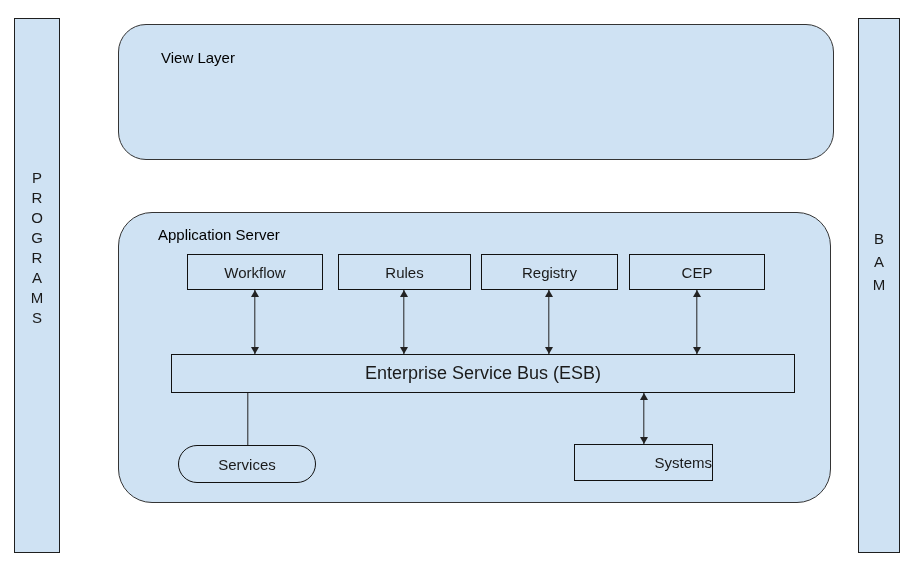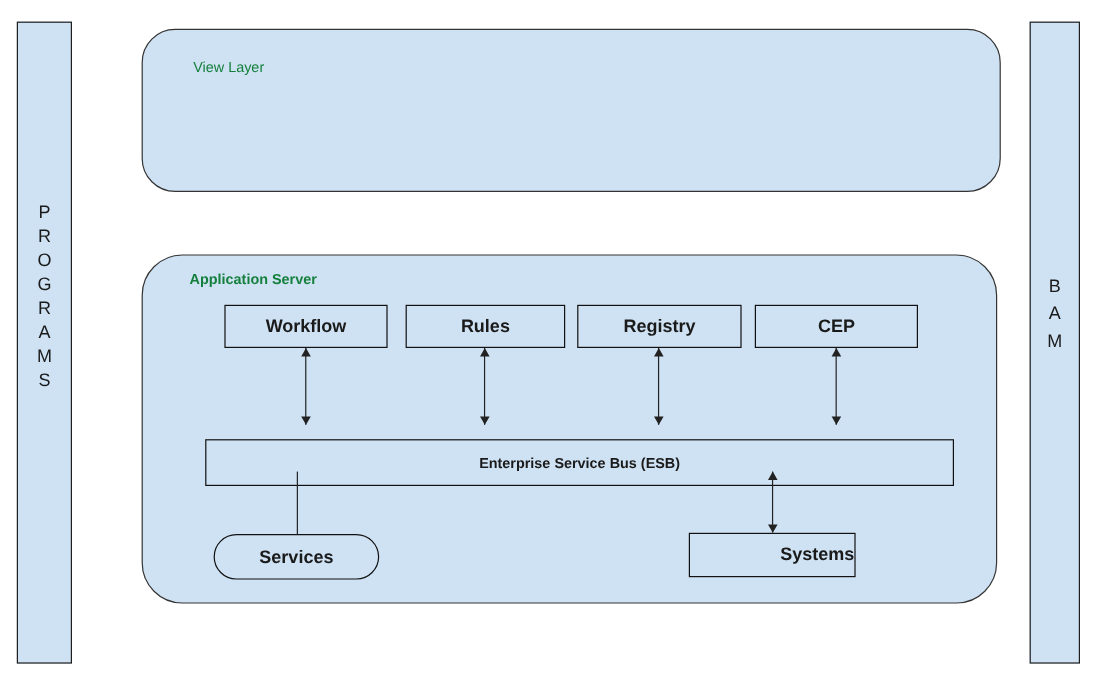--- a/index.html
+++ b/index.html
@@ -42,26 +42,25 @@
     border: 1.5px solid #343434;
     box-sizing: border-box;
   }
   .layer-view {
     left: 118px; top: 24px; width: 716px; height: 136px;
     border-radius: 28px;
   }
   .layer-app {
     left: 118px; top: 212px; width: 713px; height: 291px;
     border-radius: 34px;
-    font-weight: bold;
   }
   .layer-title {
     position: absolute;
-    font-size: 12px;
-    color: #15803d;
+    font-size: 15px;
+    color: #000000;
   }
   .layer-view .layer-title { left: 42px; top: 24px; }
   .layer-app  .layer-title { left: 39px; top: 13px; }
 
   
   .node {
     position: absolute;
     background: #cfe2f3;
     border: 1px solid #111111;
     box-sizing: border-box;
@@ -70,21 +69,21 @@
     justify-content: center;
     font-size: 15px;
     color: #1a1a1a;
     text-align: center;
   }
   .node-rich     { left: 158px; top: 44px;  width: 403px; height: 45px; }
   .node-workflow { left: 68px;  top: 41px;  width: 136px; height: 36px; }
   .node-rules    { left: 219px; top: 41px;  width: 133px; height: 36px; }
   .node-registry { left: 362px; top: 41px;  width: 137px; height: 36px; }
   .node-cep      { left: 510px; top: 41px;  width: 136px; height: 36px; }
-  .node-esb      { left: 52px;  top: 141px; width: 624px; height: 39px; font-size: 12px; margin-top: 12px; }
+  .node-esb      { left: 52px;  top: 141px; width: 624px; height: 39px; font-size: 18px; }
   .node-services { left: 59px;  top: 232px; width: 138px; height: 38px; border-radius: 19px; }
   .node-systems  { left: 455px; top: 231px; width: 139px; height: 37px; justify-content: flex-end; }
 
   
   .conn {
     position: absolute;
     width: 10px;
   }
   .conn .line {
     position: absolute;

